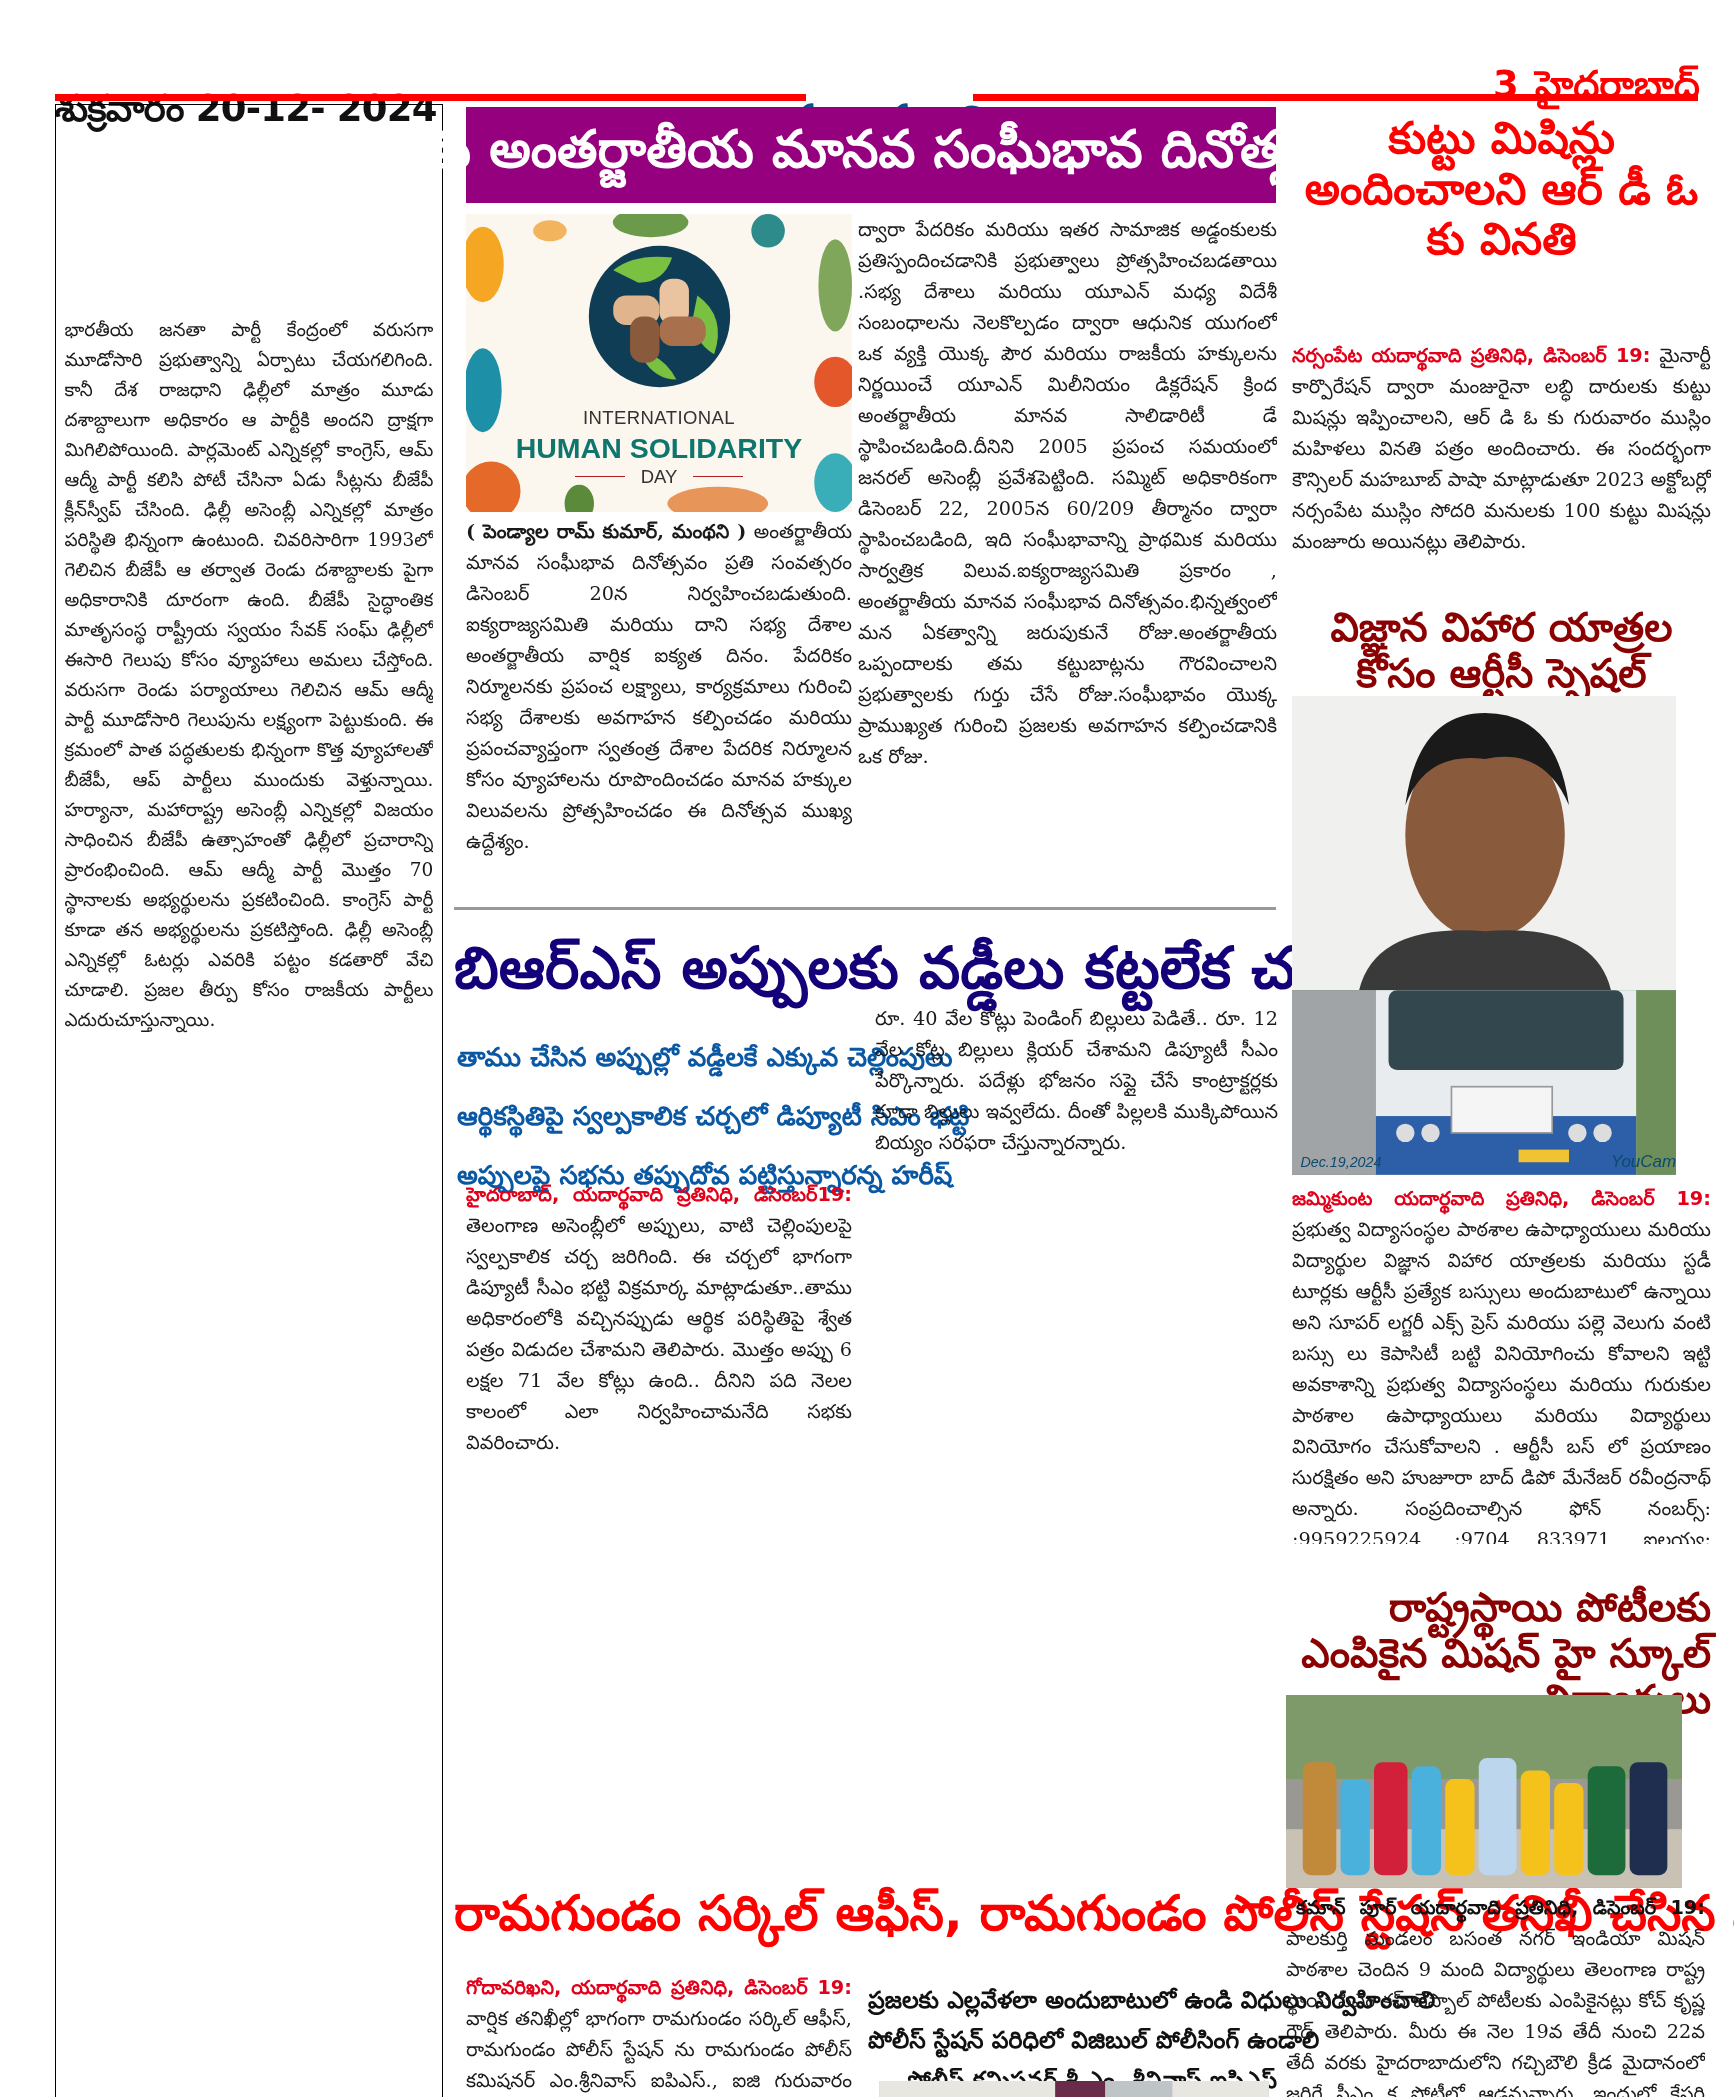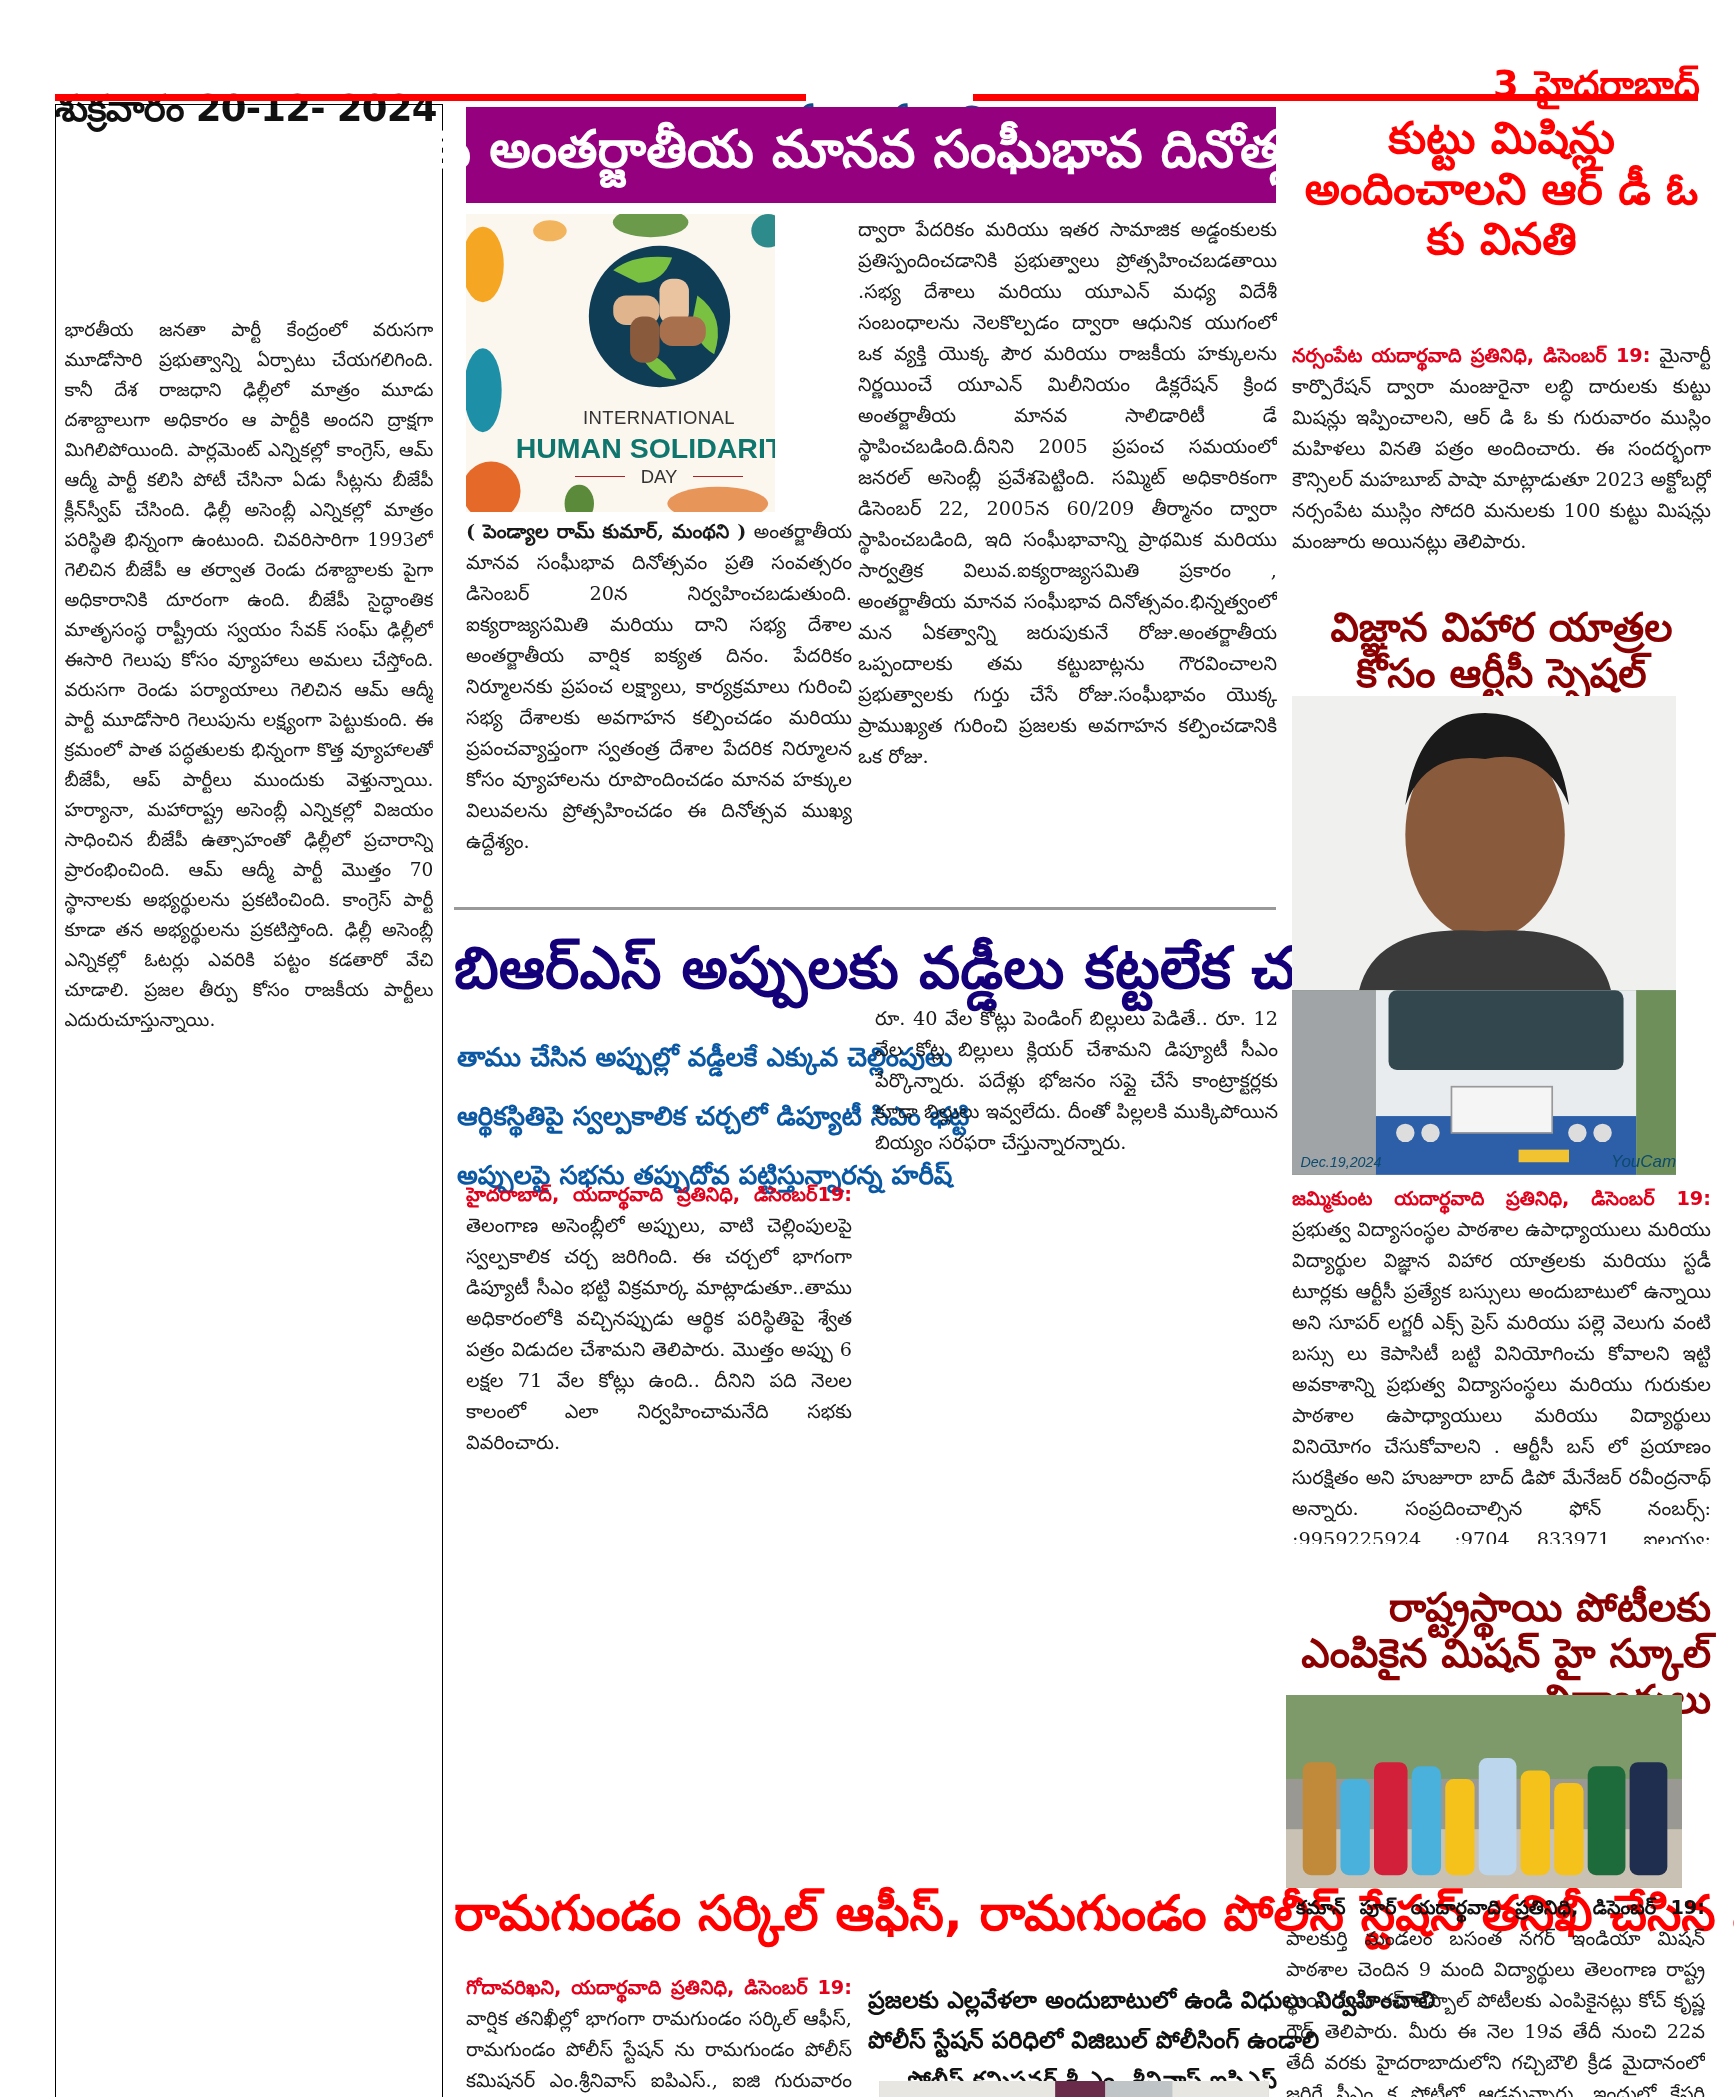--- a/index.html
+++ b/index.html
@@ -25,21 +25,21 @@
   #rule-right { left: 973px; top: 94px; width: 725px; }
 
   
   #editorial { left: 55px; top: 104px; width: 388px; height: 2546px; border: 1.7px solid #000; }
   #editorial-banner { left: 0; top: 0; width: 100%; height: 130px; background: #000; color: #fff; display: flex; align-items: center; justify-content: center; font-size: 63px; font-weight: bold; }
   #editorial-sub { left: 8.4px; top: 138px; width: 369px; font-size: 34px; font-weight: bold; text-align: center; }
   #editorial-body { left: 8.4px; top: 210px; width: 369px; height: 2286px; overflow: hidden; font-size: 18.5px; line-height: 30px; }
 
   
   #solidarity-banner { left: 466px; top: 107px; width: 810px; height: 96px; background: #95007f; color: #fff; display: flex; align-items: center; justify-content: center; font-size: 52px; font-weight: bold; white-space: nowrap; }
-  #solidarity-photo { left: 466px; top: 214px; width: 309px; height: 298px; background: #fbf6ee; }
+  #solidarity-photo { left: 466px; top: 214px; width: 386px; height: 298px; background: #fbf6ee; }
   #solidarity-caption-1 { left: 466px; top: 516px; width: 386px; height: 399px; overflow: hidden; }
   #solidarity-caption-2 { left: 858px; top: 214px; width: 419px; height: 705px; overflow: hidden; }
   #rule-grey-1 { left: 454px; top: 907px; width: 822px; height: 2.5px; background: #999; }
 
   
   #brs-headline { left: 454px; top: 935px; width: 822px; font-size: 58px; color: #140078; white-space: nowrap; }
   #brs-subs { left: 457px; top: 1028px; width: 411px; }
   .brs-sub { font-size: 26px; font-weight: bold; color: #0a58a3; line-height: 59px; white-space: nowrap; }
   #brs-body-left { left: 466px; top: 1179px; width: 386px; height: 688px; overflow: hidden; }
   #brs-body-right { left: 875px; top: 1003px; width: 403px; height: 868px; overflow: hidden; }

